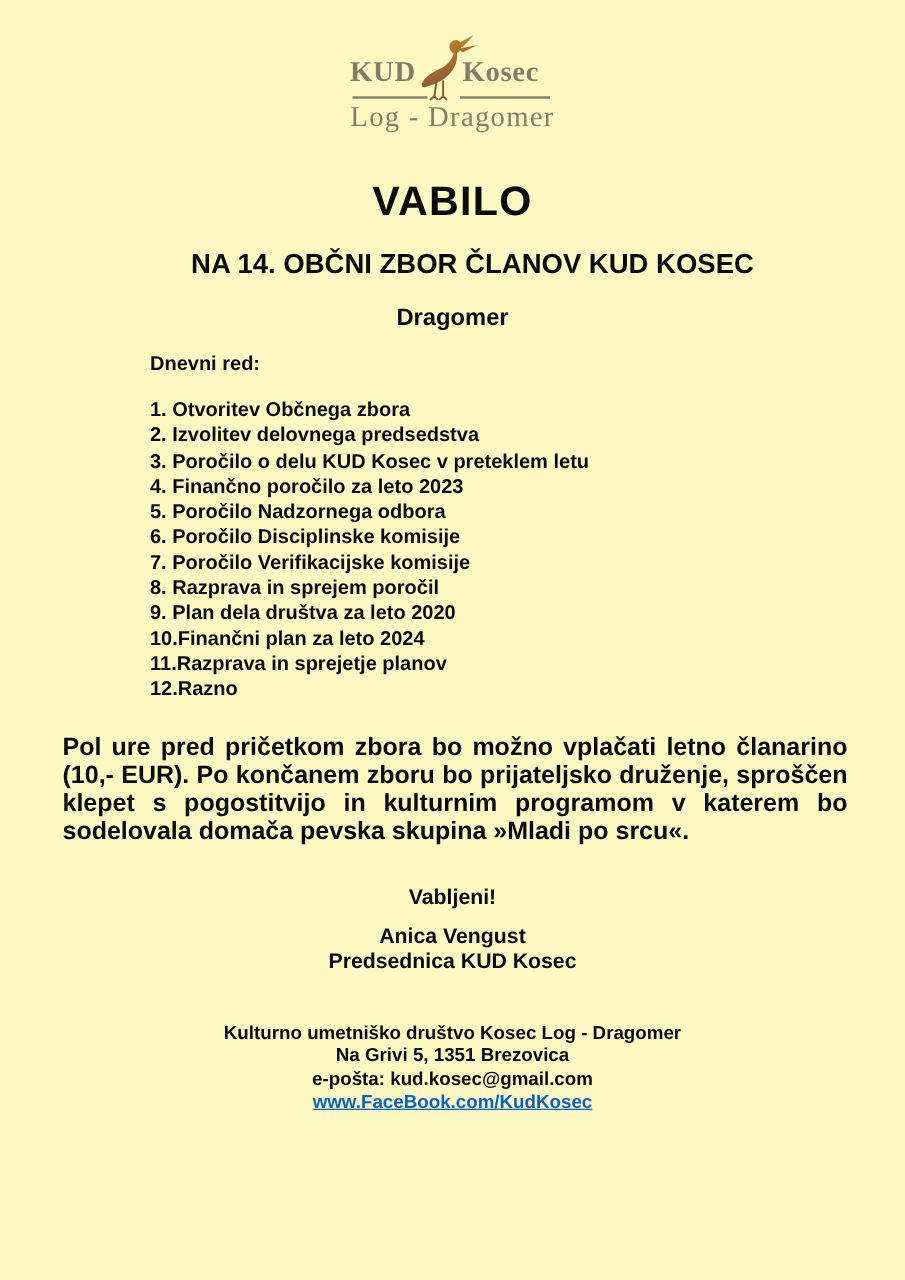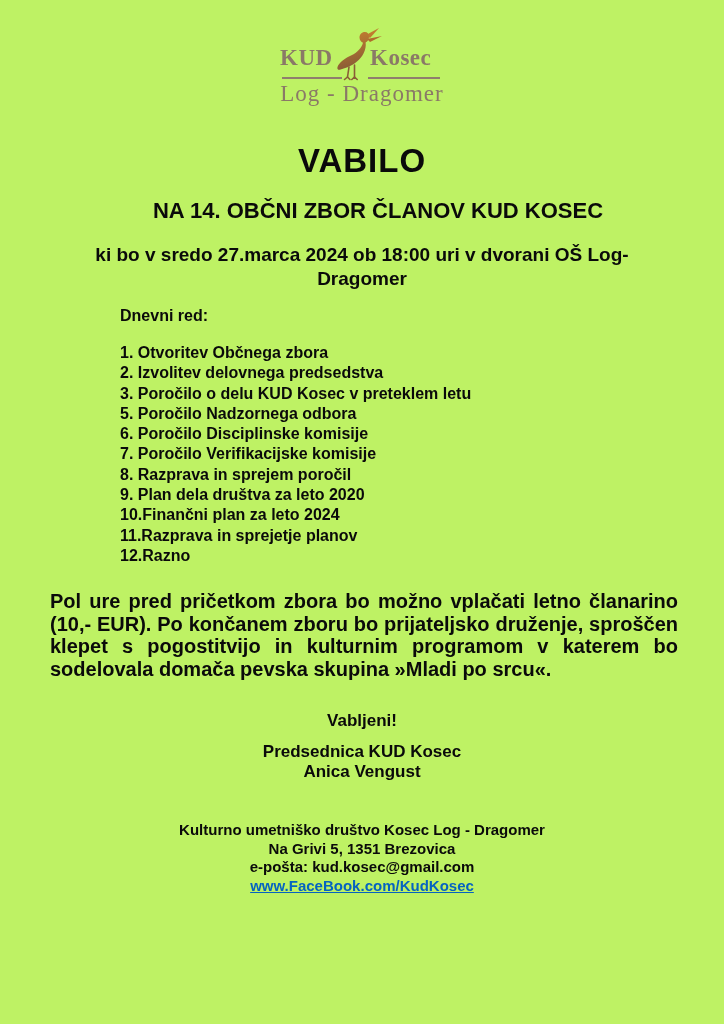--- a/index.html
+++ b/index.html
@@ -1,19 +1,19 @@
 <!DOCTYPE html>
 <html><head>
 <meta charset="utf-8">
 <style>
   html,body{margin:0;padding:0;background:#ffffff;}
   .page{
     position:relative;
     width:724px;height:1024px;
-    background:#bef264;
+    background:#fef9c3;
     font-family:"Liberation Sans",sans-serif;
     font-weight:700;
     color:#0a0a0a;
     overflow:hidden;
     box-sizing:border-box;
   }
 
   
   .logo{position:relative;width:168px;height:72px;margin:30px auto 0;}
   .logo-word{
@@ -102,47 +102,47 @@
 
     <span class="logo-word logo-kosec">Kosec</span>
     <span class="logo-line logo-line-left"></span>
     <span class="logo-line logo-line-right"></span>
     <div class="logo-sub">Log - Dragomer</div>
   </div>
 
   <div class="title">VABILO</div>
   <div class="subtitle">NA 14. OBČNI ZBOR ČLANOV KUD KOSEC</div>
   <div class="event">
-    <div>ki bo v sredo 27.marca 2024 ob 18:00 uri v dvorani OŠ Log-</div>
     <div>Dragomer</div>
   </div>
 
   <div class="agenda">
     <div class="agenda-heading">Dnevni red:</div>
     <div>
         <div class="agenda-item">1. Otvoritev Občnega zbora</div>
         <div class="agenda-item">2. Izvolitev delovnega predsedstva</div>
         <div class="agenda-item">3. Poročilo o delu KUD Kosec v preteklem letu</div>
+        <div class="agenda-item">4. Finančno poročilo za leto 2023</div>
         <div class="agenda-item">5. Poročilo Nadzornega odbora</div>
         <div class="agenda-item">6. Poročilo Disciplinske komisije</div>
         <div class="agenda-item">7. Poročilo Verifikacijske komisije</div>
         <div class="agenda-item">8. Razprava in sprejem poročil</div>
         <div class="agenda-item">9. Plan dela društva za leto 2020</div>
         <div class="agenda-item">10.Finančni plan za leto 2024</div>
         <div class="agenda-item">11.Razprava in sprejetje planov</div>
         <div class="agenda-item">12.Razno</div>
       </div>
   </div>
 
   <div class="notice">Pol ure pred pričetkom zbora bo možno vplačati letno članarino (10,- EUR). Po končanem zboru bo prijateljsko druženje, sproščen klepet s pogostitvijo in kulturnim programom v katerem bo sodelovala domača pevska skupina »Mladi po srcu«.</div>
 
   <div class="invite">Vabljeni!</div>
   <div class="signature">
+    <div>Anica Vengust</div>
     <div>Predsednica KUD Kosec</div>
-    <div>Anica Vengust</div>
   </div>
 
   <div class="footer">
     <div>Kulturno umetniško društvo Kosec Log - Dragomer</div>
     <div>Na Grivi 5, 1351 Brezovica</div>
     <div>e-pošta: kud.kosec@gmail.com</div>
     <div><a href="#">www.FaceBook.com/KudKosec</a></div>
   </div>
 
 </div>

